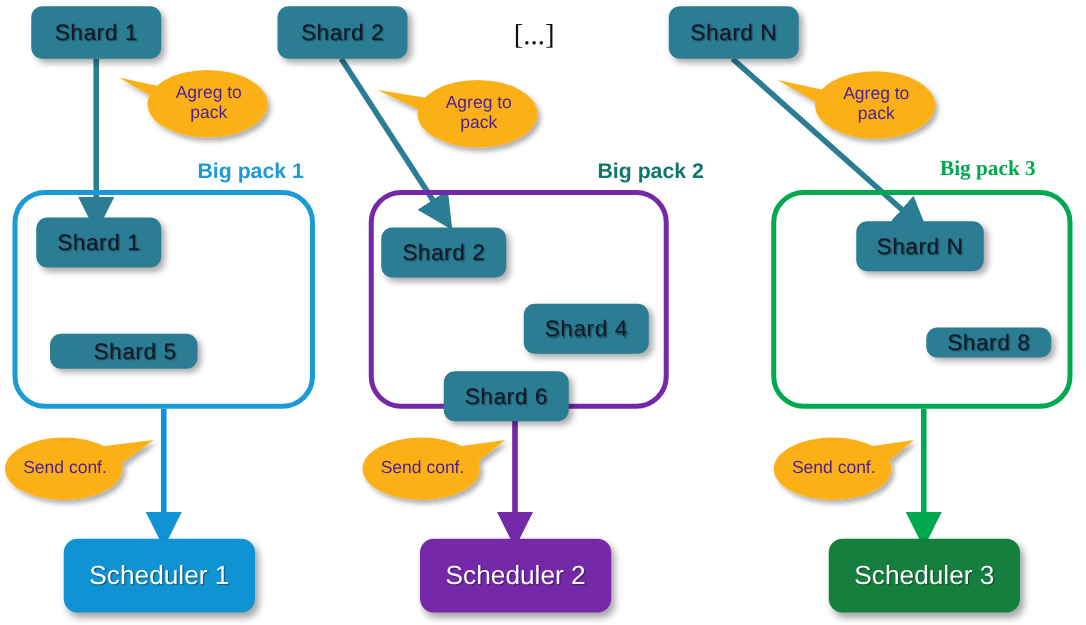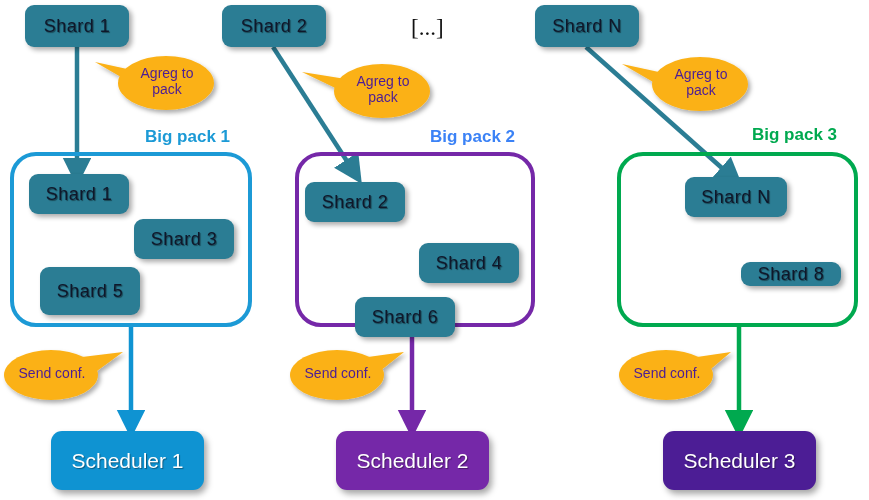--- a/index.html
+++ b/index.html
@@ -50,38 +50,38 @@
   .pack-1 { border: 4px solid #1C9AD6; }
   .pack-2 { border: 4px solid #7528A8; }
   .pack-3 { border: 4px solid #00A94F; }
   .pack-label {
     position: absolute;
     font-size: 17px;
     font-weight: bold;
     white-space: nowrap;
   }
   .label-1 { color: #1C9AD6; }
-  .label-2 { color: #3b82f6; }
+  .label-2 { color: #0f766e; margin-left: 48px; }
   .label-3 { color: #00A94F; }
   
   .scheduler {
     position: absolute;
     border-radius: 11px;
     color: #ffffff;
     font-size: 21px;
     display: flex;
     align-items: center;
     justify-content: center;
     box-shadow: 3px 4px 6px rgba(0,0,0,0.35);
     text-shadow: 1px 1px 1px rgba(0,0,0,0.4);
     white-space: nowrap;
   }
   .sched-1 { background: #0F93D2; }
   .sched-2 { background: #7528A8; }
-  .sched-3 { background: #4c1d95; }
+  .sched-3 { background: #15803d; }
   
   .callout-text {
     position: absolute;
     font-size: 14px;
     color: #4c1d95;
     text-align: center;
     line-height: 1.12;
     white-space: pre-line;
     pointer-events: none;
   }
@@ -168,45 +168,42 @@
 
   <div class="ellipsis" style="left:411px; top:15px;">[...]</div>
 
   <div class="callout-text" style="left:121px; top:66px; width:92px;">Agreg to
 pack</div>
   <div class="callout-text" style="left:337px; top:74px; width:92px;">Agreg to
 pack</div>
   <div class="callout-text" style="left:655px; top:67px; width:92px;">Agreg to
 pack</div>
 
-  <div class="pack-label label-1" style="left:145px; top:127px;">Big pack 1</div>
+  <div class="pack-label label-1" style="left:158px; top:127px;">Big pack 1</div>
   <div class="pack pack-1" style="left:10px; top:152px; width:242px; height:175px;"></div>
   <div class="shard" style="left:29px; top:174px; width:100px; height:40px;">
     <span>Shard 1</span>
   </div>
-  <div class="shard" style="left:134px; top:219px; width:100px; height:40px;">
-    <span>Shard 3</span>
-  </div>
-  <div class="shard" style="left:40px; top:267px; width:100px; height:48px;">
+  <div class="shard" style="left:40px; top:267px; width:100px; height:28px;padding-left:18px;">
     <span>Shard 5</span>
   </div>
 
   <div class="pack-label label-2" style="left:430px; top:127px;">Big pack 2</div>
   <div class="pack pack-2" style="left:295px; top:152px; width:240px; height:175px;"></div>
   <div class="shard" style="left:305px; top:182px; width:100px; height:40px;">
     <span>Shard 2</span>
   </div>
   <div class="shard" style="left:419px; top:215px; width:100px; height:40px;margin-top:28px;">
     <span>Shard 4</span>
   </div>
   <div class="shard" style="left:355px; top:277px; width:100px; height:40px;margin-top:20px;">
     <span>Shard 6</span>
   </div>
 
-  <div class="pack-label label-3" style="left:752px; top:125px;">Big pack 3</div>
+  <div class="pack-label label-3" style="left:752px; top:125px;font-family:Liberation Serif, serif;">Big pack 3</div>
   <div class="pack pack-3" style="left:617px; top:152px; width:241px; height:175px;"></div>
   <div class="shard" style="left:685px; top:177px; width:102px; height:40px;">
     <span>Shard N</span>
   </div>
   <div class="shard" style="left:741px; top:262px; width:100px; height:24px;">
     <span>Shard 8</span>
   </div>
 
   <div class="callout-text" style="left:7px; top:366px; width:90px;">Send conf.</div>
   <div class="callout-text" style="left:293px; top:366px; width:90px;">Send conf.</div>

